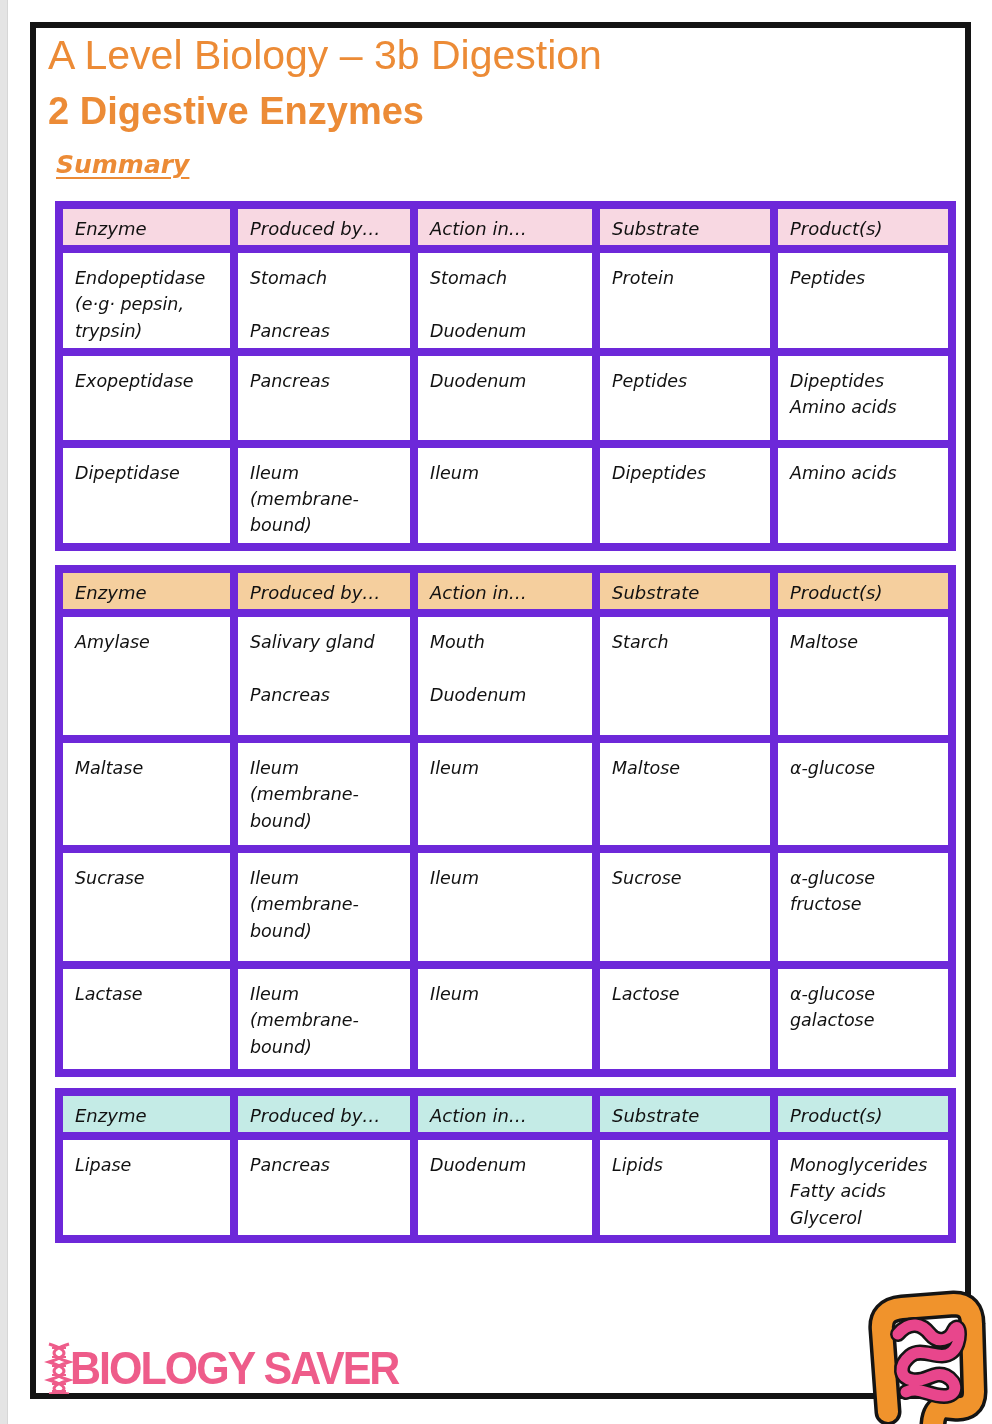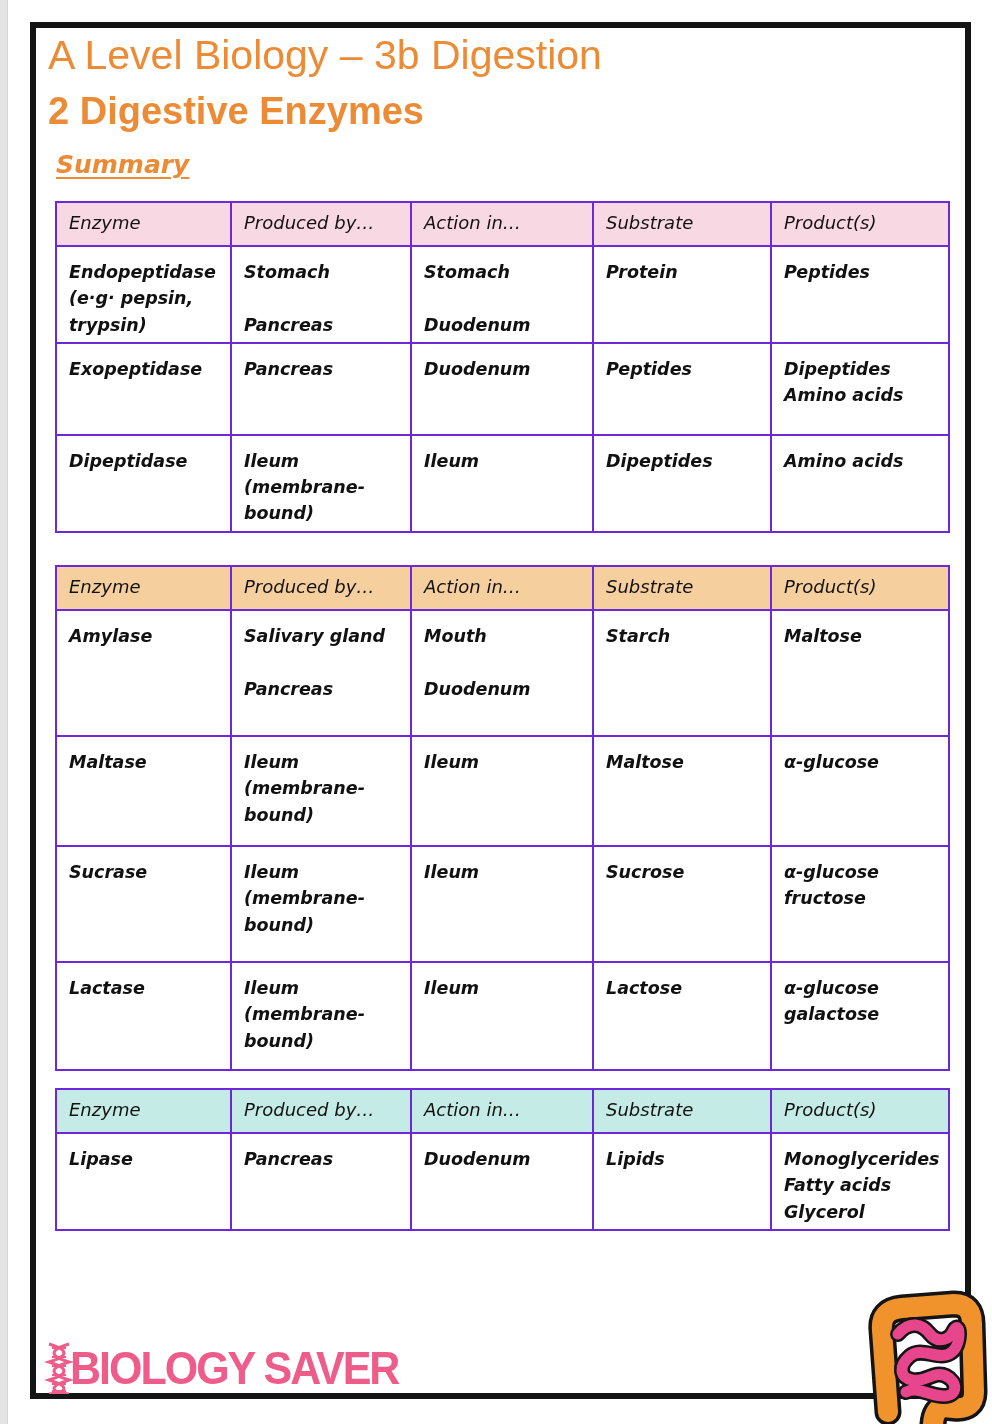--- a/index.html
+++ b/index.html
@@ -37,31 +37,31 @@
   table.enzyme-table {
     position: absolute; left: 55px; width: 893px;
     border-collapse: collapse; table-layout: fixed;
     font-family: "DejaVu Sans", sans-serif;
     font-style: italic;
   }
   #table-0 { top: 201px; }
   #table-1 { top: 565px; }
   #table-2 { top: 1088px; }
   table.enzyme-table th, table.enzyme-table td {
-    border: 2px solid #6d28d9;
+    border: 8px solid #6d28d9;
     vertical-align: top; text-align: left;
     white-space: pre-line;
   }
   table.enzyme-table th {
     height: 44px; padding: 9px 12px 4px 12px;
     font-size: 18px; font-weight: 500; color: #111;
   }
   table.enzyme-table td {
     padding: 12px 12px 4px 12px;
-    font-size: 17.5px; font-weight: 700; color: #111; line-height: 1.5;
+    font-size: 17.5px; font-weight: 400; color: #111; line-height: 1.5;
   }
   table.enzyme-table th:nth-child(1) { width: 175px; }
   table.enzyme-table th:nth-child(2) { width: 180px; }
   table.enzyme-table th:nth-child(3) { width: 182px; }
   table.enzyme-table th:nth-child(4) { width: 178px; }
   table.enzyme-table th:nth-child(5) { width: 178px; }
   #table-0 tbody tr:nth-child(1) td { height: 96px; }
   #table-0 tbody tr:nth-child(2) td { height: 92px; }
   #table-0 tbody tr:nth-child(3) td { height: 93px; }
   #table-1 tbody tr:nth-child(1) td { height: 126px; }

